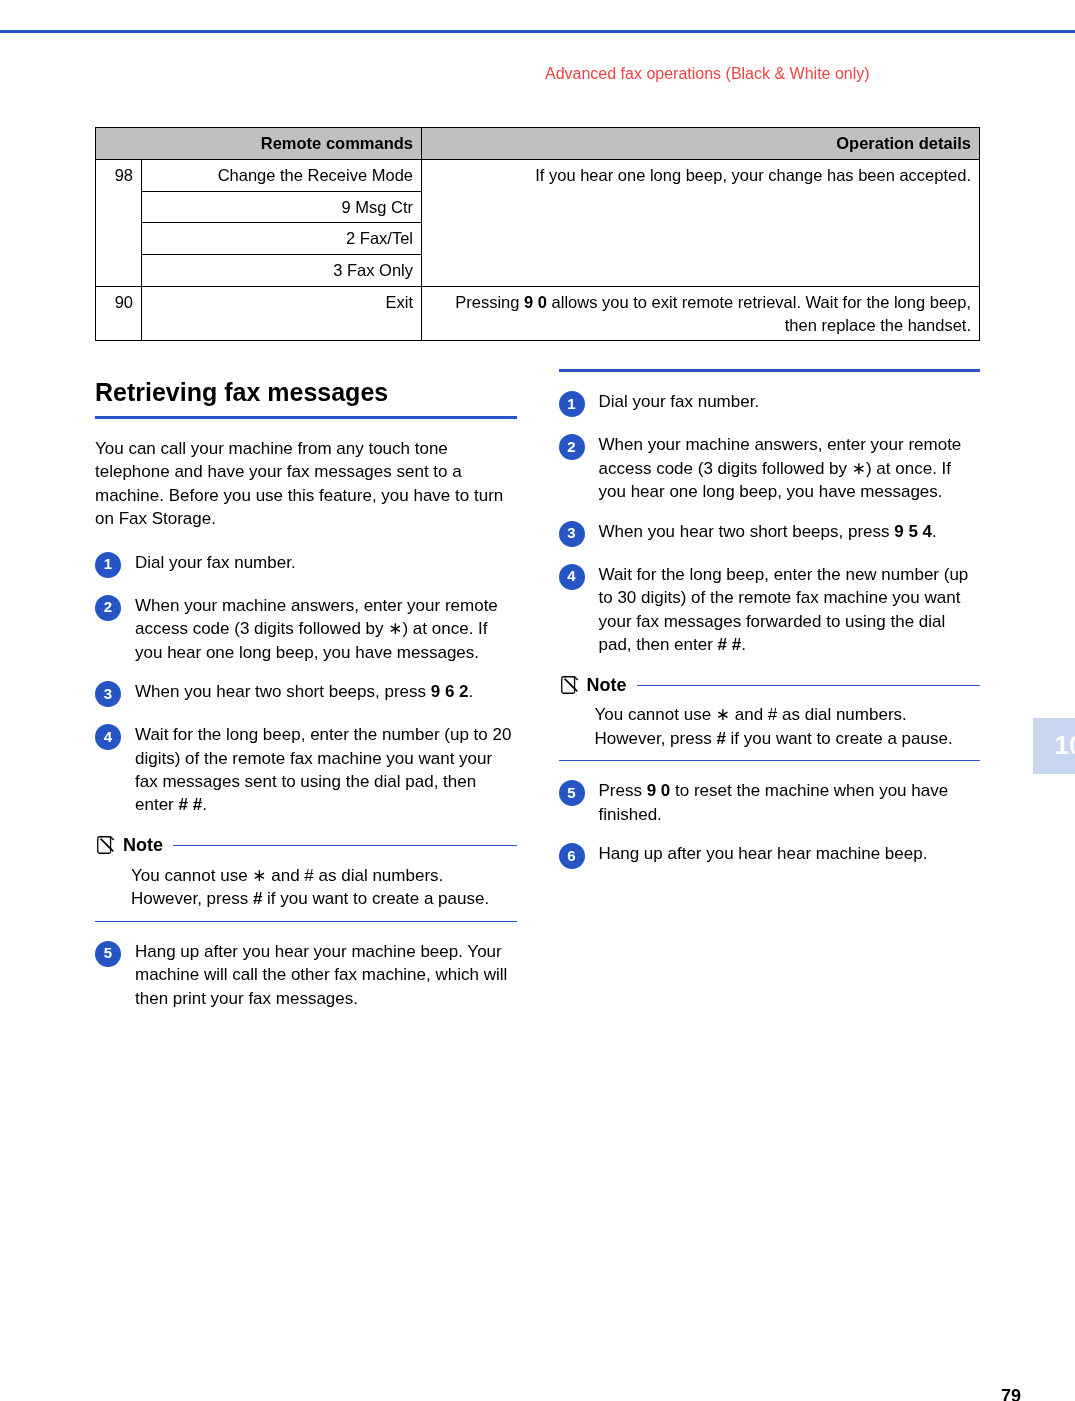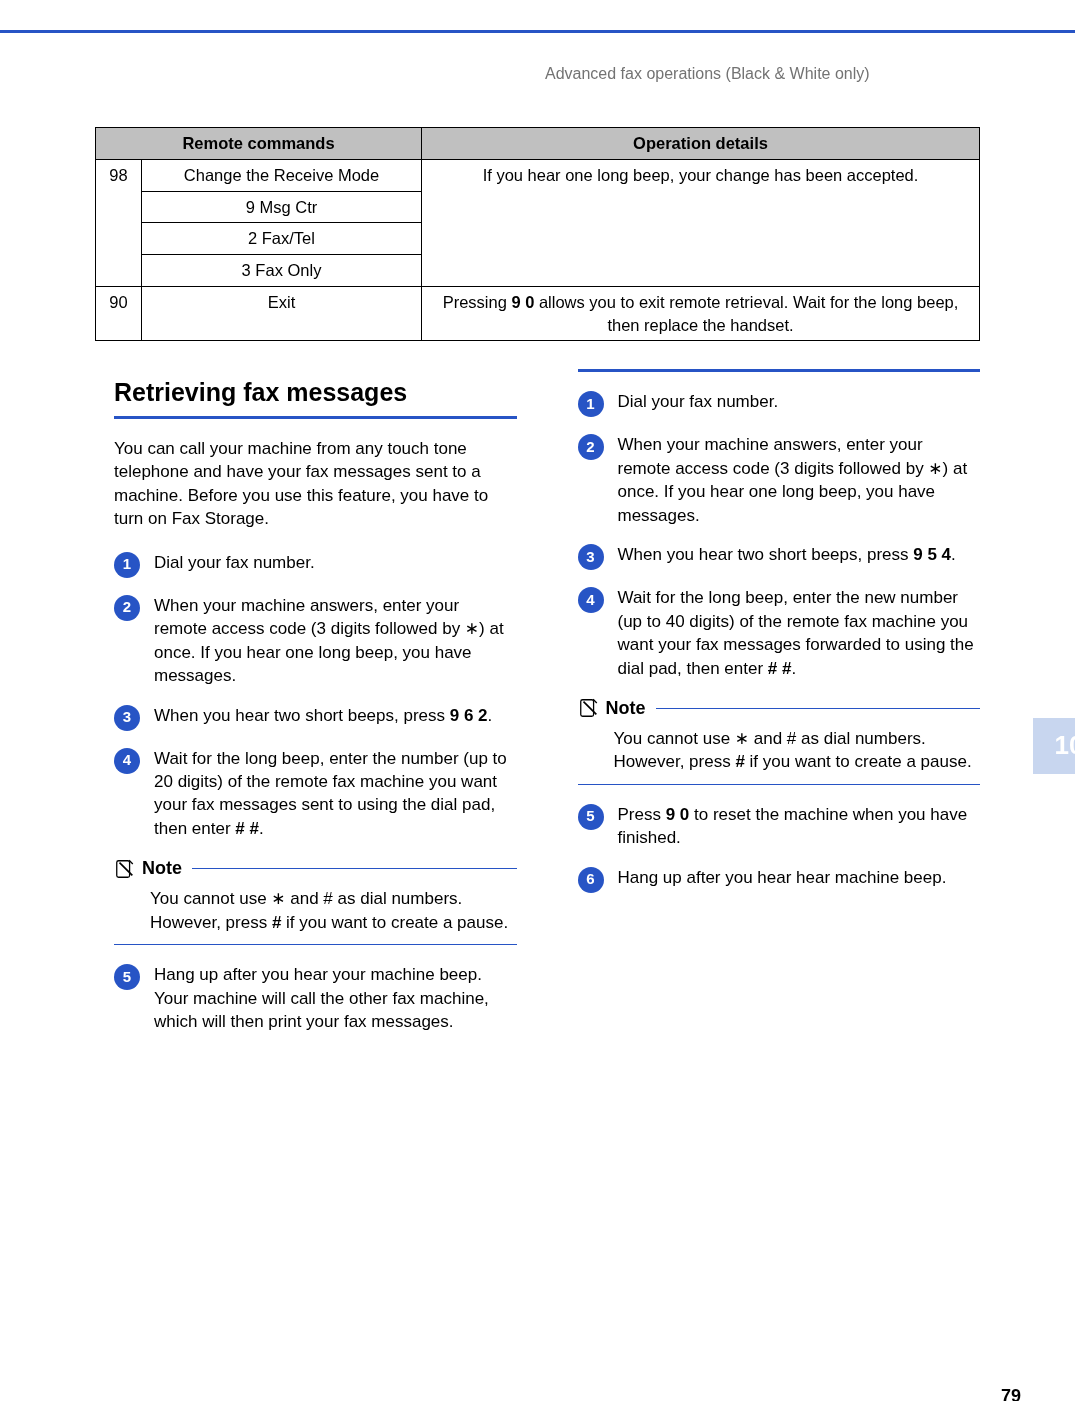--- a/index.html
+++ b/index.html
@@ -3,34 +3,34 @@
 <meta charset="utf-8">
 <style>
   * { box-sizing: border-box; margin: 0; padding: 0; }
   html, body { width: 1075px; background: #fff; }
   body { font-family: Arial, Helvetica, sans-serif; color: #000; font-size: 17px; line-height: 1.38; padding: 30px 0 0 0; }
 
   .top-rule { height: 3px; background: #2754c5; margin: 0 0 0 0; width: 100%; }
 
   .content { padding: 30px 95px 0 95px; position: relative; }
 
-  .header-line { color: #737373; font-size: 16px; text-align: left; margin-bottom: 42px; padding-left: 450px; }
+  .header-line { color: #ef4444; font-size: 16px; text-align: left; margin-bottom: 42px; padding-left: 450px; }
 
   
   .cmd-table { border-collapse: collapse; width: 100%; margin-bottom: 28px; font-size: 16.5px; }
-  .cmd-table th, .cmd-table td { border: 1px solid #000; padding: 4px 8px; vertical-align: top; text-align: center; }
+  .cmd-table th, .cmd-table td { border: 1px solid #000; padding: 4px 8px; vertical-align: top; text-align: right; }
   .cmd-table thead th { background: #c0c0c0; font-weight: bold; }
   .cmd-table .code-col { width: 46px; font-weight: normal; }
   .cmd-table .cmd-col  { width: 280px; }
   .cmd-table .sub { font-weight: normal; }
   .cmd-table .bold-cell { font-weight: normal; }
 
   
   .cols { display: flex; gap: 42px; }
-  .col { flex: 1; margin-left: 19px; }
+  .col { flex: 1; }
 
   h2.section { font-size: 25px; font-weight: bold; margin: 6px 0 6px 0; }
   .h2-rule { height: 3px; background: #2754c5; margin-bottom: 18px; }
 
   p.intro { margin-bottom: 20px; }
 
   .step { display: flex; margin-bottom: 16px; }
   .step .num {
     flex: 0 0 26px; width:26px; height:26px; border-radius: 50%;
     background: #2754c5; color:#fff; font-size:15px; font-weight:bold;
@@ -162,21 +162,21 @@
       </div>
       <div class="step">
         <div class="num">3</div>
         <div class="txt">
           <span>When you hear two short beeps, press </span><b>9 5 4</b><span>.</span>
         </div>
       </div>
       <div class="step">
         <div class="num">4</div>
         <div class="txt">
-          <span>Wait for the long beep, enter the new number (up to 40 digits) of the remote fax machine you want your fax messages forwarded to using the dial pad, then enter </span><b># #</b><span>.</span>
+          <span>Wait for the long beep, enter the new number (up to 30 digits) of the remote fax machine you want your fax messages forwarded to using the dial pad, then enter </span><b># #</b><span>.</span>
         </div>
       </div>
 
       <div class="note-block">
         <div class="note-head">
           <span class="icon">
             <svg viewBox="0 0 24 24">
                   <rect x="3" y="3" width="14" height="18" rx="2" fill="none" stroke="#000" stroke-width="1.4"></rect>
                   <path d="M6 5 L20 19" stroke="#000" stroke-width="1.8"></path>
                   <path d="M17 2 L21 6 L20 7 L16 3 Z" fill="#000"></path>

